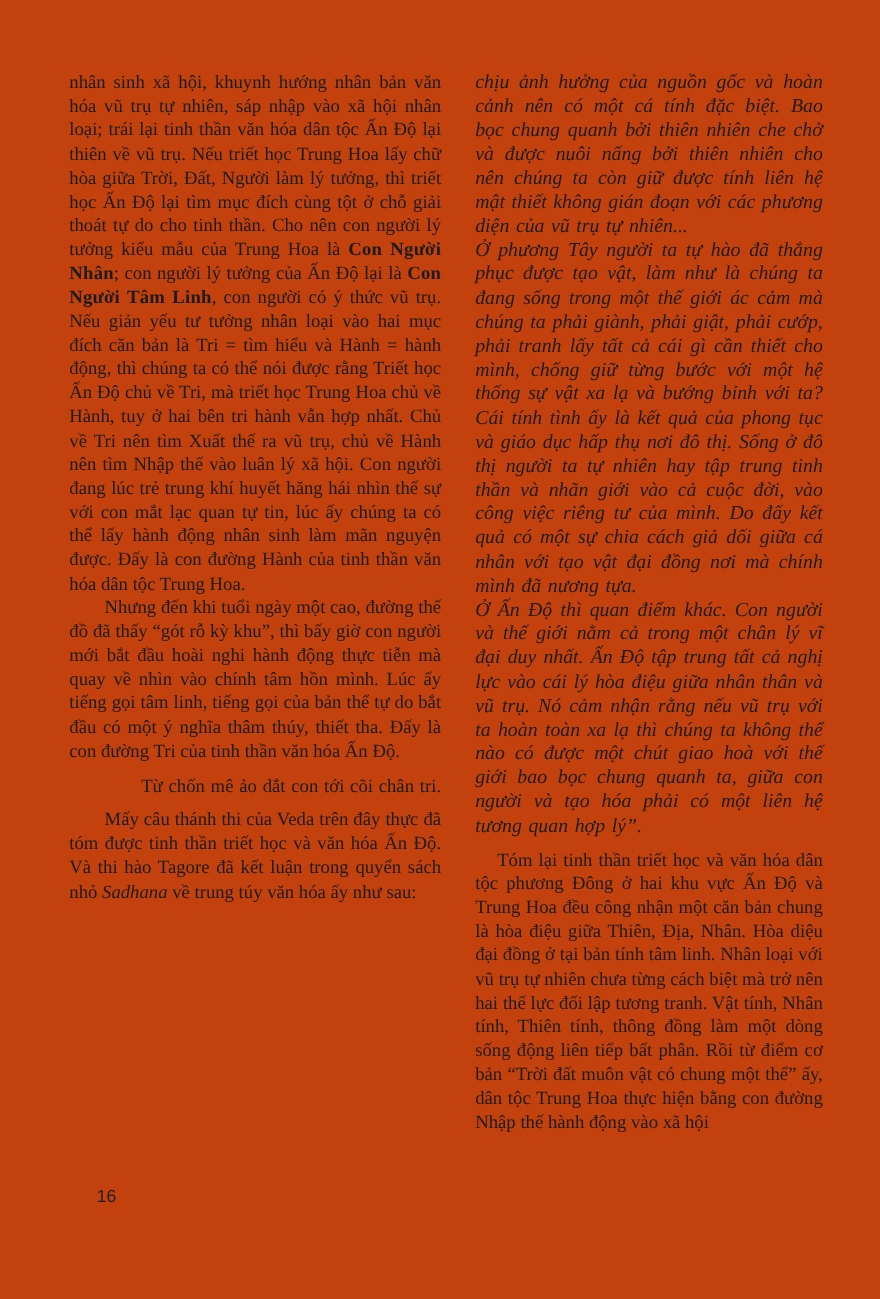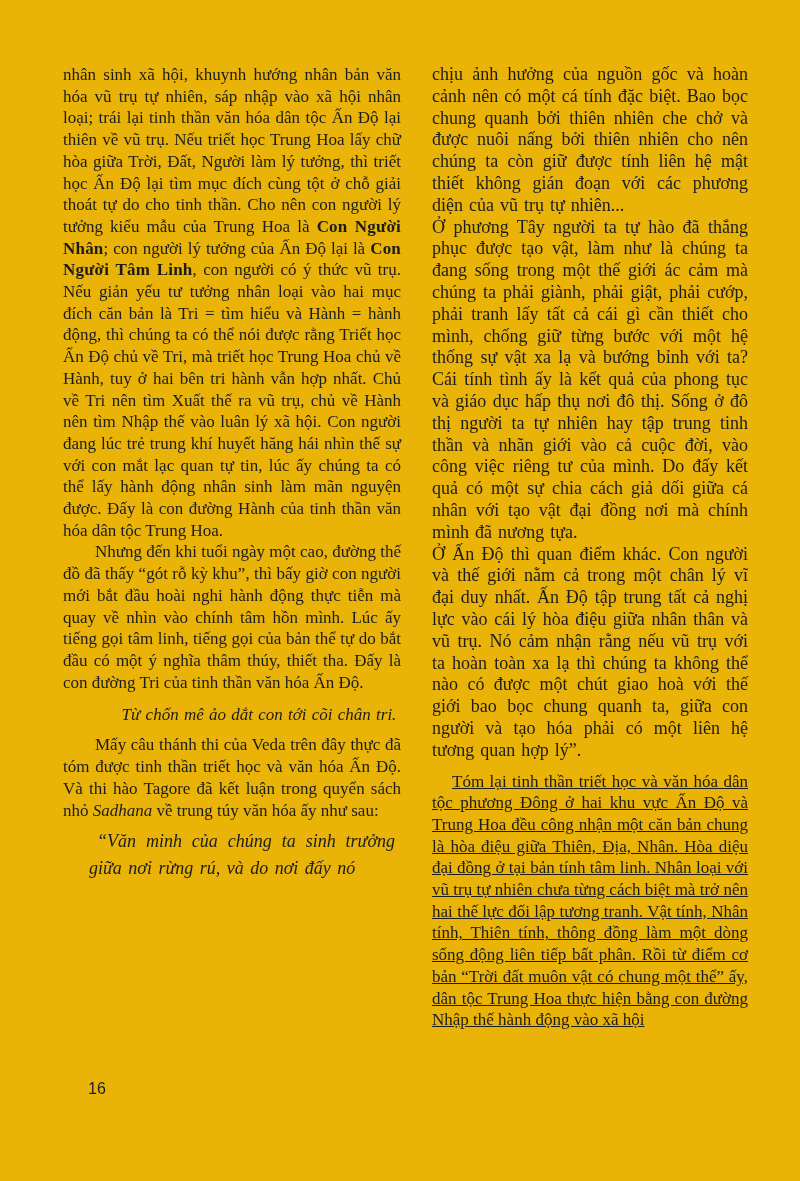--- a/index.html
+++ b/index.html
@@ -1,39 +1,38 @@
 <!DOCTYPE html>
 <html lang="vi"><head>
 <meta charset="utf-8">
 <style>
   html,body{margin:0;padding:0;background:#e8e8e8;}
   .page{
     position:relative;
     width:800px;height:1181px;
-    background:#eab308;
+    background:#c2410c;
     margin:0 auto;
     overflow:hidden;
     color:#1c1c1c;
     font-family:"Liberation Serif", serif;
   }
   .col{position:absolute;top:64px;text-align:justify;}
   .col-left{left:63px;width:338px;}
   .col-right{left:432px;width:316px;}
   .body-text{font-size:17px;line-height:21.7px;}
   p{margin:0;padding:0;}
   .indent{text-indent:32px;}
-  .indent-sm{text-indent:20px;text-decoration:underline;}
+  .indent-sm{text-indent:20px;}
   b{font-weight:bold;letter-spacing:.2px;}
   .book-title{}
   .verse{
     margin:8px 0 0 54px;
-    font-style:italic;
     font-size:17px;
     line-height:27px;
-    text-align:center;
+    text-align:right;
     word-spacing:1px;
   }
   .verse-attribution{
     margin:4px 15px 6px 0;
     text-align:right;
     font-family:"Liberation Sans", sans-serif;
     font-weight:bold;
     font-size:13.5px;
     letter-spacing:.3px;
     font-style:normal;
@@ -41,20 +40,21 @@
   .after-verse{margin-top:6px;}
   .quote-open{
     margin:7px 6px 0 26px;
     font-style:italic;
     font-size:18px;
     line-height:26.5px;
     word-spacing:2px;
     text-indent:8px;
   }
   .quote-cont{
+    font-style:italic;
     font-size:18px;
     line-height:21.8px;
     word-spacing:1.5px;
   }
   .conclusion{
     margin-top:9px;
     font-size:17px;
     line-height:21.7px;
   }
   .page-number{
@@ -75,21 +75,20 @@
     <p><span>nhân sinh xã hội, khuynh hướng nhân bản văn hóa vũ trụ tự nhiên, sáp nhập vào xã hội nhân loại; trái lại tinh thần văn hóa dân tộc Ấn Độ lại thiên về vũ trụ. Nếu triết học Trung Hoa lấy chữ hòa giữa Trời, Đất, Người làm lý tưởng, thì triết học Ấn Độ lại tìm mục đích cùng tột ở chỗ giải thoát tự do cho tinh thần. Cho nên con người lý tưởng kiểu mẫu của Trung Hoa là </span><b>Con Người Nhân</b><span>; con người lý tưởng của Ấn Độ lại là </span><b>Con Người Tâm Linh</b><span>, con người có ý thức vũ trụ. Nếu giản yếu tư tưởng nhân loại vào hai mục đích căn bản là Tri = tìm hiểu và Hành = hành động, thì chúng ta có thể nói được rằng Triết học Ấn Độ chủ về Tri, mà triết học Trung Hoa chủ về Hành, tuy ở hai bên tri hành vẫn hợp nhất. Chủ về Tri nên tìm Xuất thế ra vũ trụ, chủ về Hành nên tìm Nhập thế vào luân lý xã hội. Con người đang lúc trẻ trung khí huyết hăng hái nhìn thế sự với con mắt lạc quan tự tin, lúc ấy chúng ta có thể lấy hành động nhân sinh làm mãn nguyện được. Đấy là con đường Hành của tinh thần văn hóa dân tộc Trung Hoa.</span></p>
 
     <p class="indent">Nhưng đến khi tuổi ngày một cao, đường thế đồ đã thấy “gót rỗ kỳ khu”, thì bấy giờ con người mới bắt đầu hoài nghi hành động thực tiễn mà quay về nhìn vào chính tâm hồn mình. Lúc ấy tiếng gọi tâm linh, tiếng gọi của bản thể tự do bắt đầu có một ý nghĩa thâm thúy, thiết tha. Đấy là con đường Tri của tinh thần văn hóa Ấn Độ.</p>
 
     <div class="verse">
       <div>Từ chốn mê ảo dắt con tới cõi chân tri.</div>
     </div>
 
     <p class="indent after-verse"><span>Mấy câu thánh thi của Veda trên đây thực đã tóm được tinh thần triết học và văn hóa Ấn Độ. Và thi hào Tagore đã kết luận trong quyển sách nhỏ </span><i class="book-title">Sadhana</i><span> về trung túy văn hóa ấy như sau:</span></p>
 
-    <p class="quote-open">“Văn minh của chúng ta sinh trưởng giữa nơi rừng rú, và do nơi đấy nó</p>
   </div>
 
   <div class="col col-right body-text">
 
     <p class="quote-cont">chịu ảnh hưởng của nguồn gốc và hoàn cảnh nên có một cá tính đặc biệt. Bao bọc chung quanh bởi thiên nhiên che chở và được nuôi nấng bởi thiên nhiên cho nên chúng ta còn giữ được tính liên hệ mật thiết không gián đoạn với các phương diện của vũ trụ tự nhiên...</p>
 
     <p class="quote-cont">Ở phương Tây người ta tự hào đã thắng phục được tạo vật, làm như là chúng ta đang sống trong một thế giới ác cảm mà chúng ta phải giành, phải giật, phải cướp, phải tranh lấy tất cả cái gì cần thiết cho mình, chống giữ từng bước với một hệ thống sự vật xa lạ và bướng bỉnh với ta? Cái tính tình ấy là kết quả của phong tục và giáo dục hấp thụ nơi đô thị. Sống ở đô thị người ta tự nhiên hay tập trung tinh thần và nhãn giới vào cả cuộc đời, vào công việc riêng tư của mình. Do đấy kết quả có một sự chia cách giả dối giữa cá nhân với tạo vật đại đồng nơi mà chính mình đã nương tựa.</p>
 
     <p class="quote-cont">Ở Ấn Độ thì quan điểm khác. Con người và thế giới nằm cả trong một chân lý vĩ đại duy nhất. Ấn Độ tập trung tất cả nghị lực vào cái lý hòa điệu giữa nhân thân và vũ trụ. Nó cảm nhận rằng nếu vũ trụ với ta hoàn toàn xa lạ thì chúng ta không thể nào có được một chút giao hoà với thế giới bao bọc chung quanh ta, giữa con người và tạo hóa phải có một liên hệ tương quan hợp lý”.</p>
 

